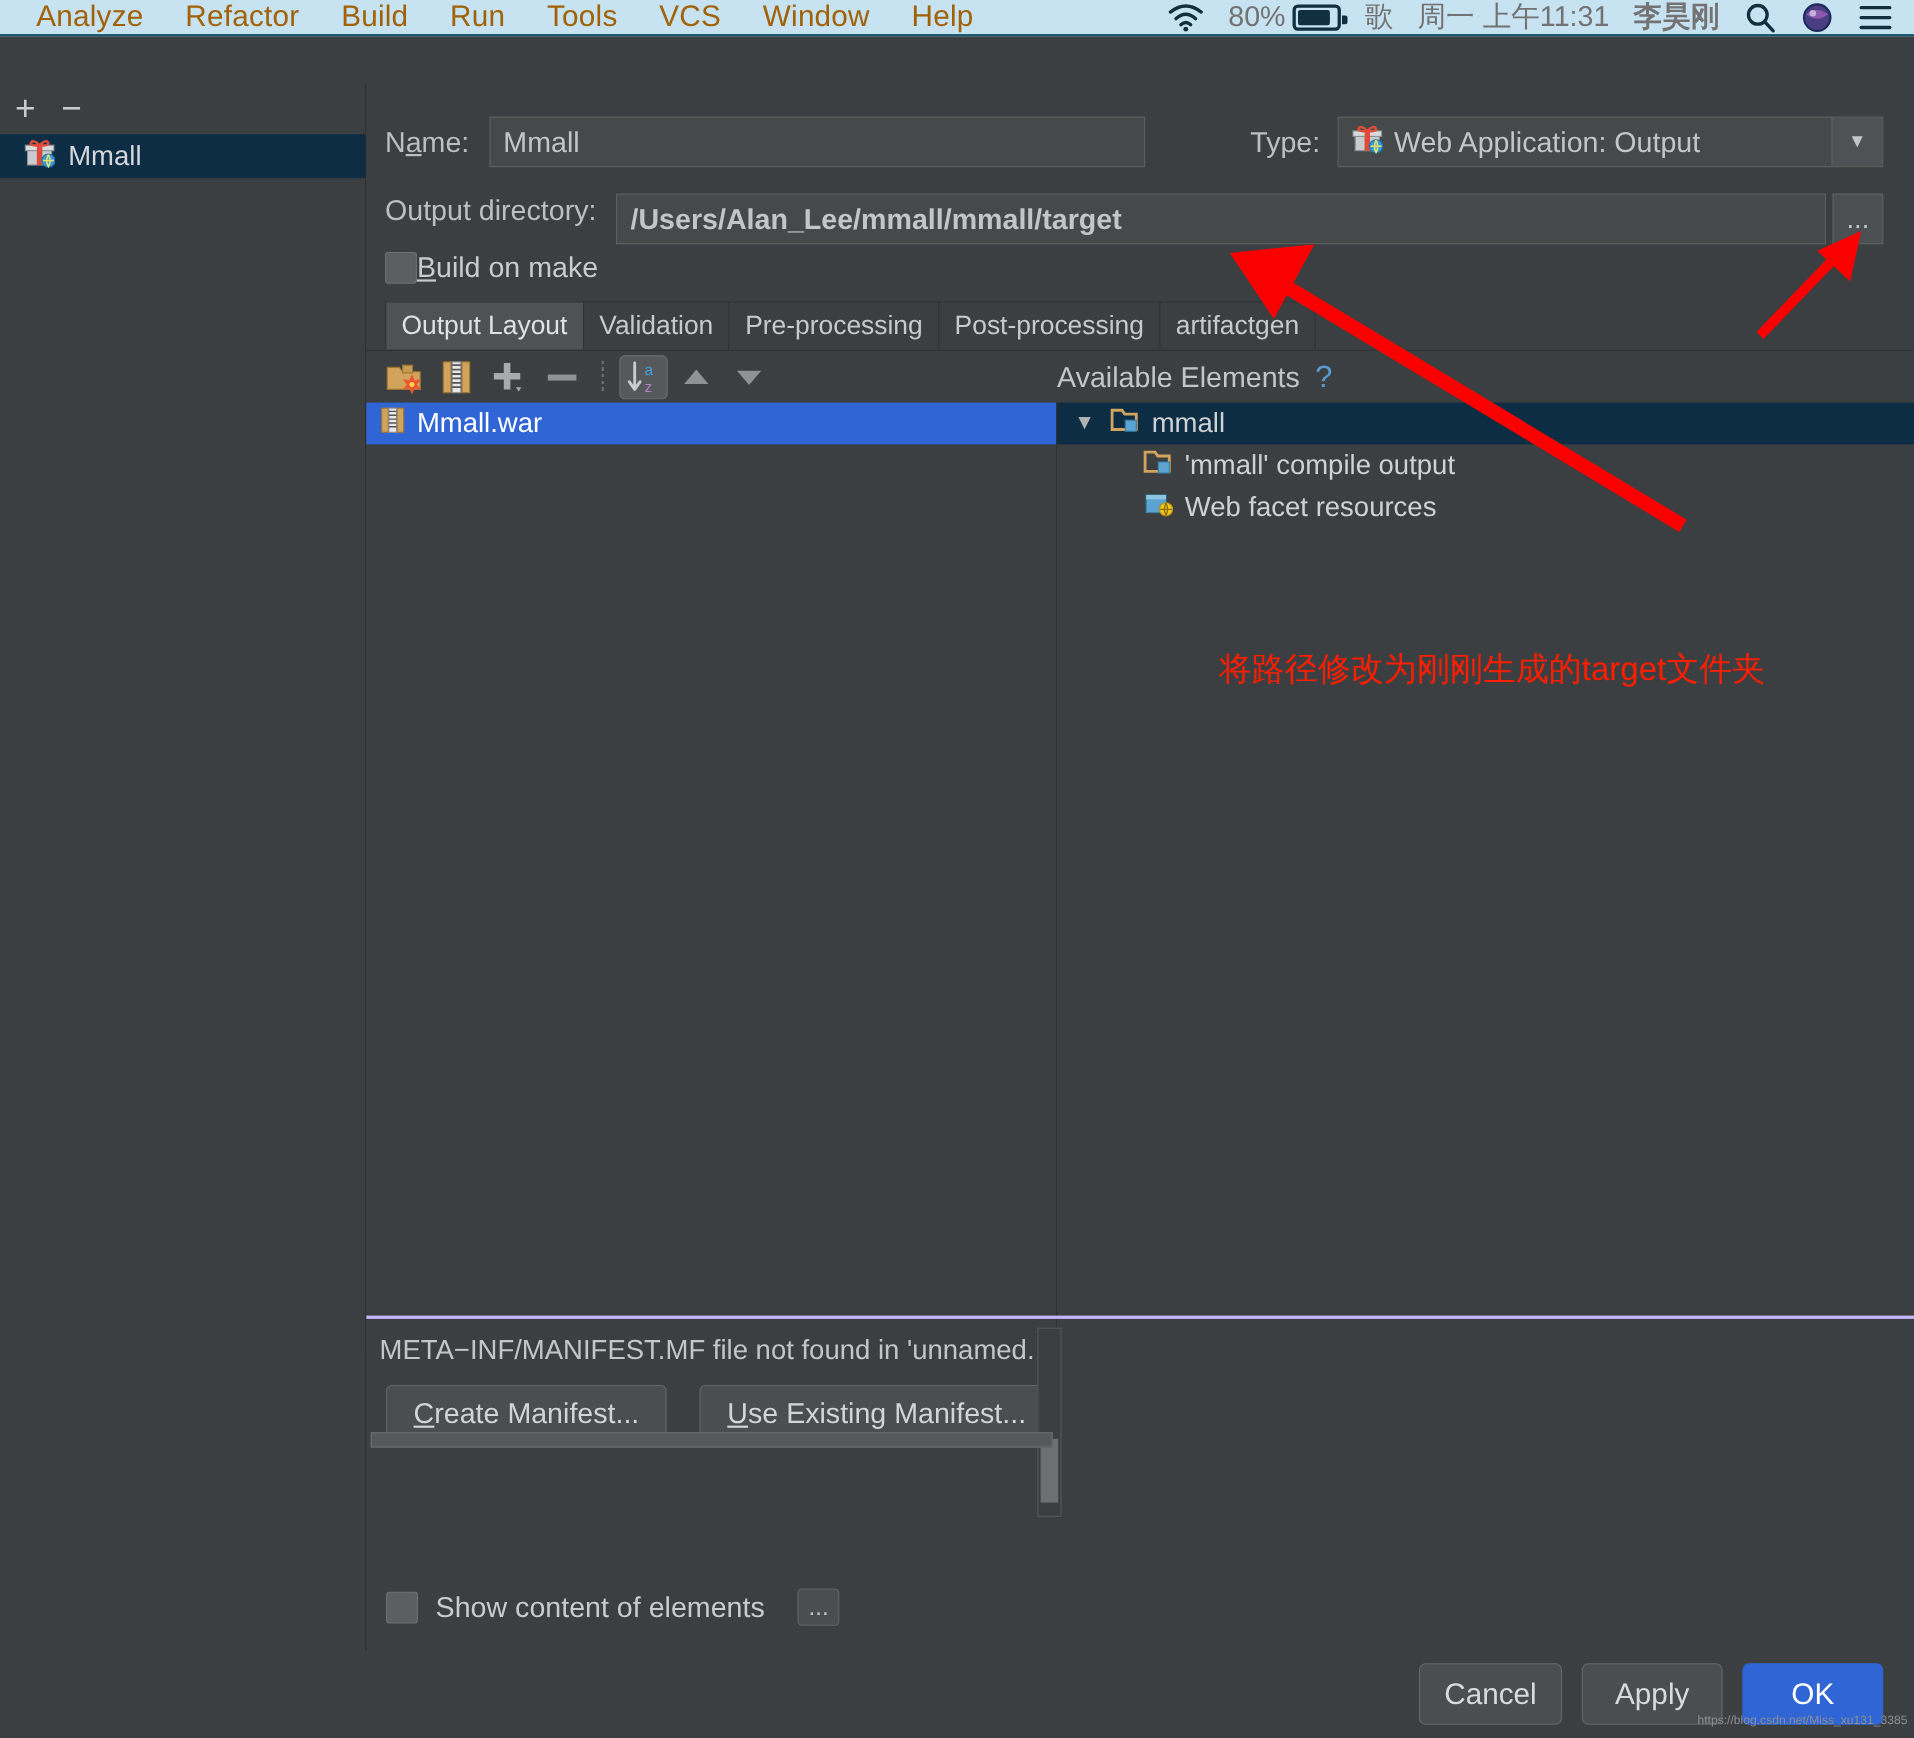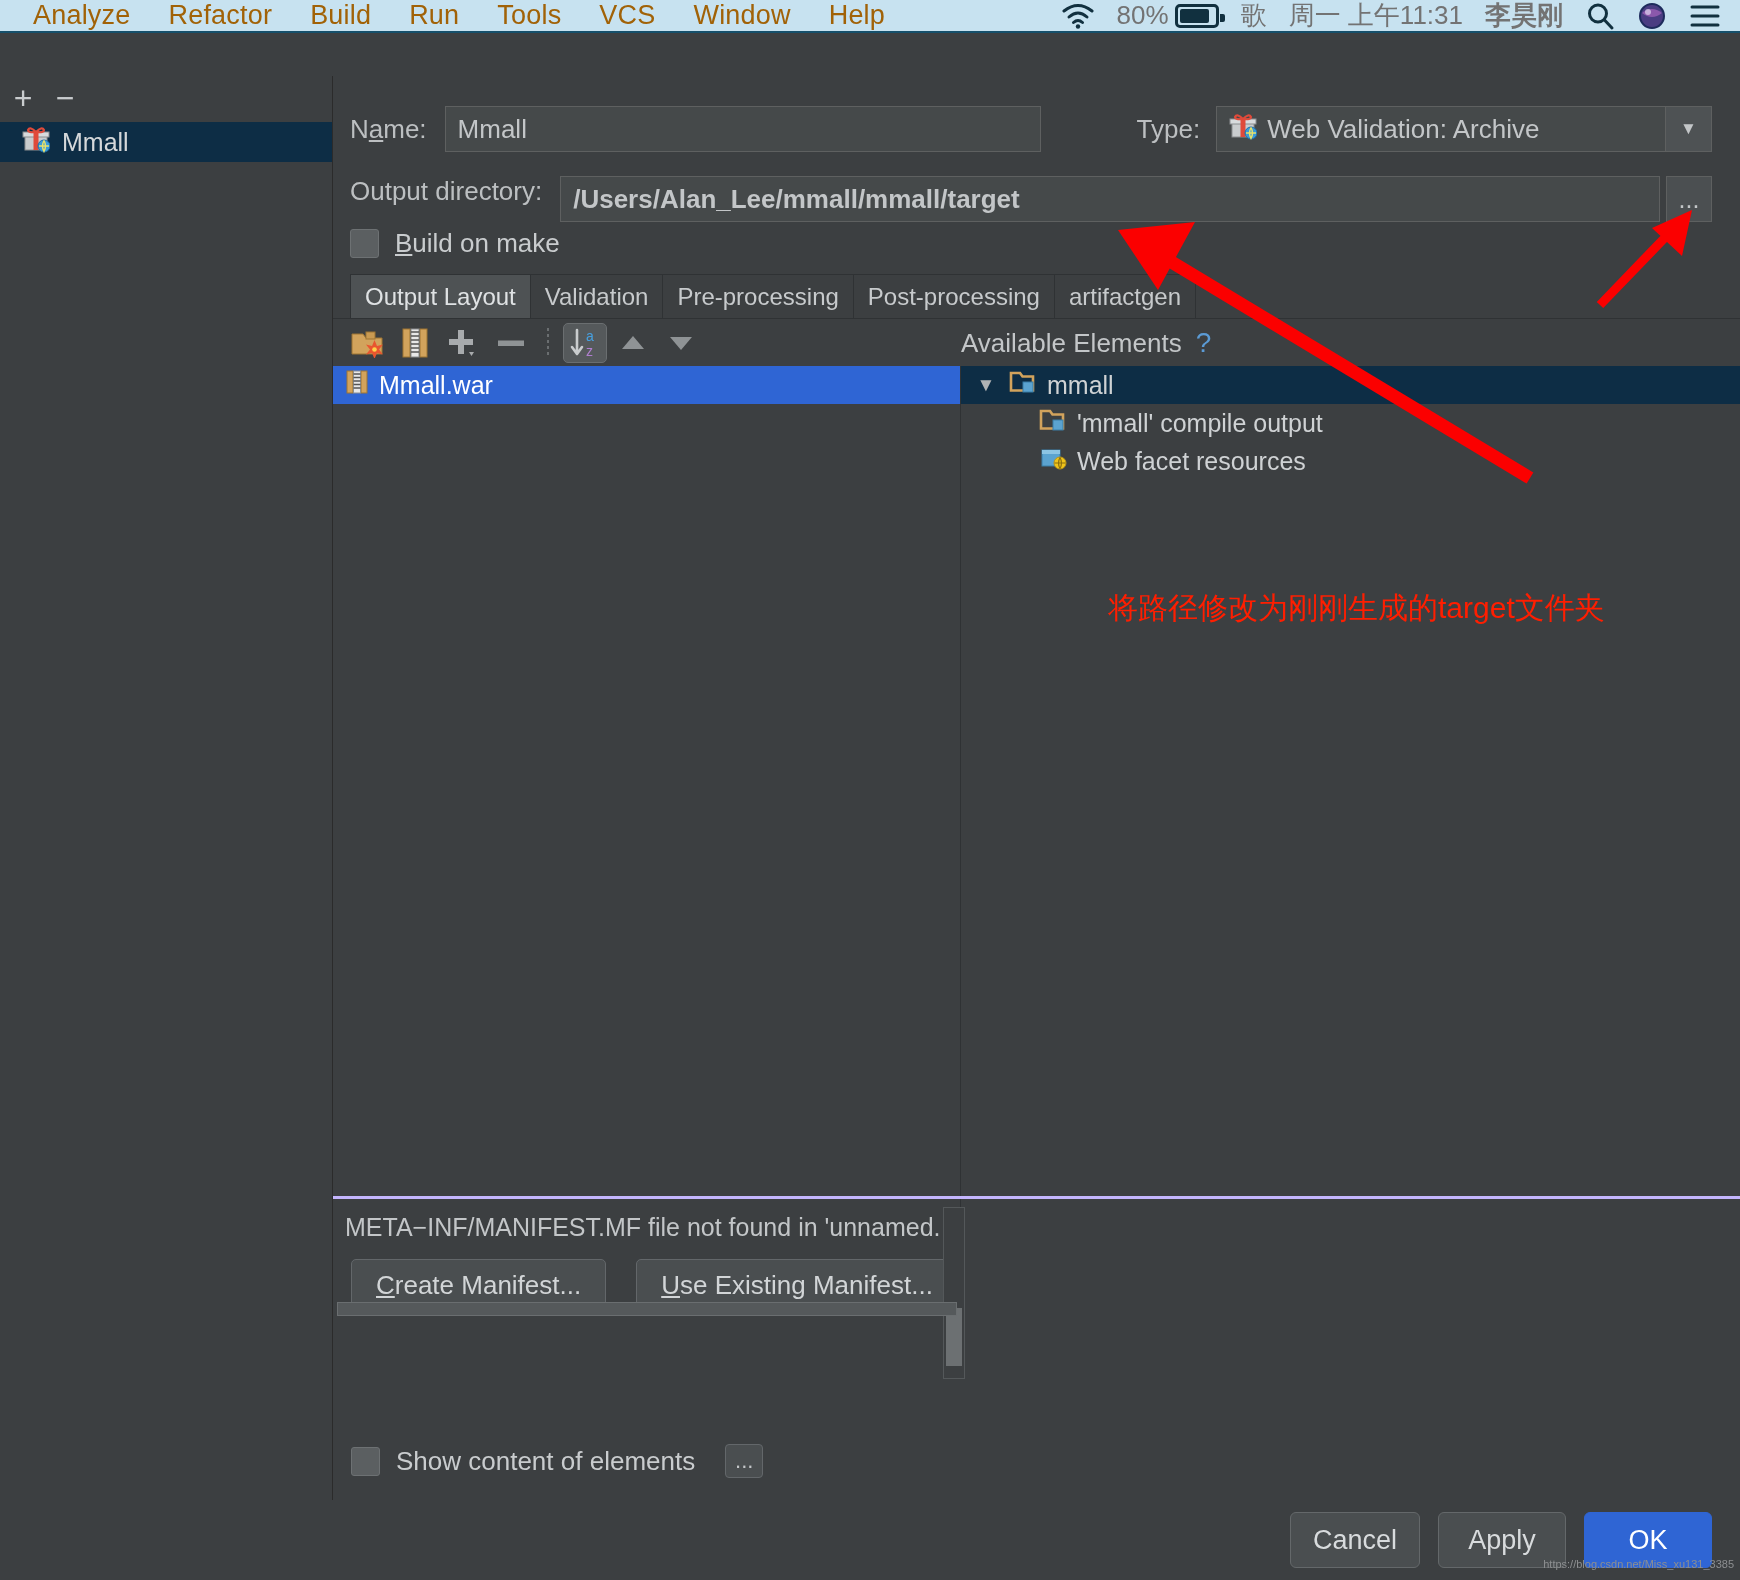--- a/index.html
+++ b/index.html
@@ -117,21 +117,21 @@
     display: flex; 
   }
   .out-field { margin-left: 18px; flex: 1; font-weight: bold; }
   .browse-btn {
     width: 46px; height: 46px; margin-left: 6px; background: #4b4f51;
     border: 1px solid #5e6060; color: #c3c6c8; font-size: 25px;
     display: flex; align-items: center; justify-content: center; line-height: 10px;
   }
 
   .row-buildmake {
-    position: absolute; left: 17px; top: 152px; display: flex; align-items: center; gap: 16px;
+    position: absolute; left: 17px; top: 152px; display: flex; align-items: center; 
   }
   .checkbox {
     width: 29px; height: 29px; background: #5b5f61; border: 1px solid #6d7173; border-radius: 3px;
   }
   .cb-label { color: #c9ccce; font-size: 26px; }
 
   
   .tabs {
     position: absolute; left: 17px; top: 198px; right: 0; height: 44px;
     display: flex; align-items: flex-end;
@@ -350,21 +350,21 @@
               <svg width="28" height="28" viewBox="0 0 28 28">
                 <rect x="3" y="11" width="22" height="14" fill="#c9ccce" stroke="#8b8e90"></rect>
                 <rect x="1" y="7" width="26" height="5" fill="#d8dbdd" stroke="#8b8e90"></rect>
                 <rect x="11.5" y="7" width="5" height="18" fill="#e04a3a"></rect>
                 <path d="M14 7 Q8 1 6 5 Q6 8 14 7" fill="none" stroke="#e04a3a" stroke-width="2.2"></path>
                 <path d="M14 7 Q20 1 22 5 Q22 8 14 7" fill="none" stroke="#e04a3a" stroke-width="2.2"></path>
                 <circle cx="22" cy="21" r="6" fill="#3a9ad9" stroke="#1f6fa8"></circle>
                 <path d="M17 21 h10 M22 15.5 q3 5.5 0 11 q-3 -5.5 0 -11" stroke="#e8e26a" stroke-width="1.4" fill="none"></path>
               </svg>
             </span>
-            <span>Web Validation: Archive</span>
+            <span>Web Application: Output</span>
           </div>
           <div class="combo-arrow">▼</div>
         </div>
       </div>
 
       <div class="row-output">
         <span class="lbl">Output directory:</span>
         <div class="textfield out-field">/Users/Alan_Lee/mmall/mmall/target</div>
         <div class="browse-btn">...</div>
       </div>

